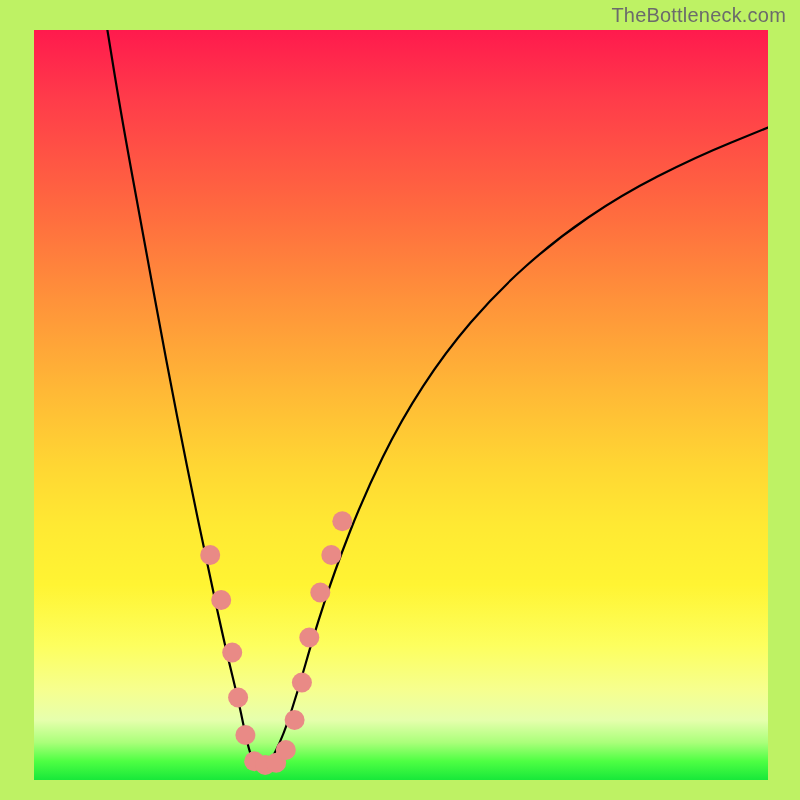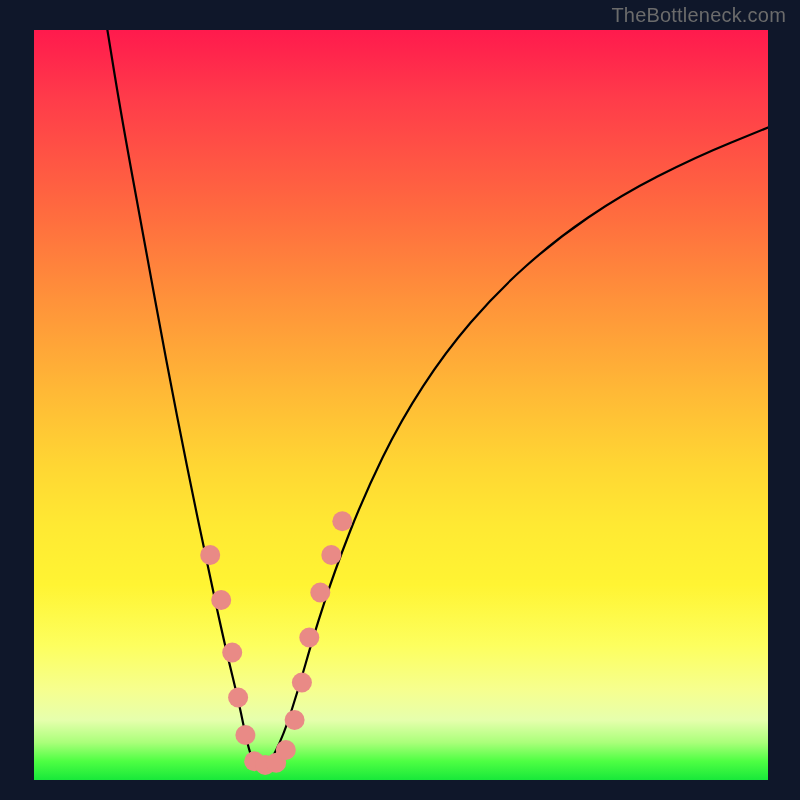--- a/index.html
+++ b/index.html
@@ -8,21 +8,21 @@
     width: 800px;
     height: 800px;
     overflow: hidden;
     background: #000;
     font-family: Arial, Helvetica, sans-serif;
   }
   .stage {
     position: relative;
     width: 800px;
     height: 800px;
-    background: #0f172a;
+    background: #bef264;
   }
   .watermark {
     position: absolute;
     top: 4px;
     right: 14px;
     color: #6b6b6b;
     font-size: 20px;
     font-weight: 400;
     letter-spacing: 0.2px;
     z-index: 5;

